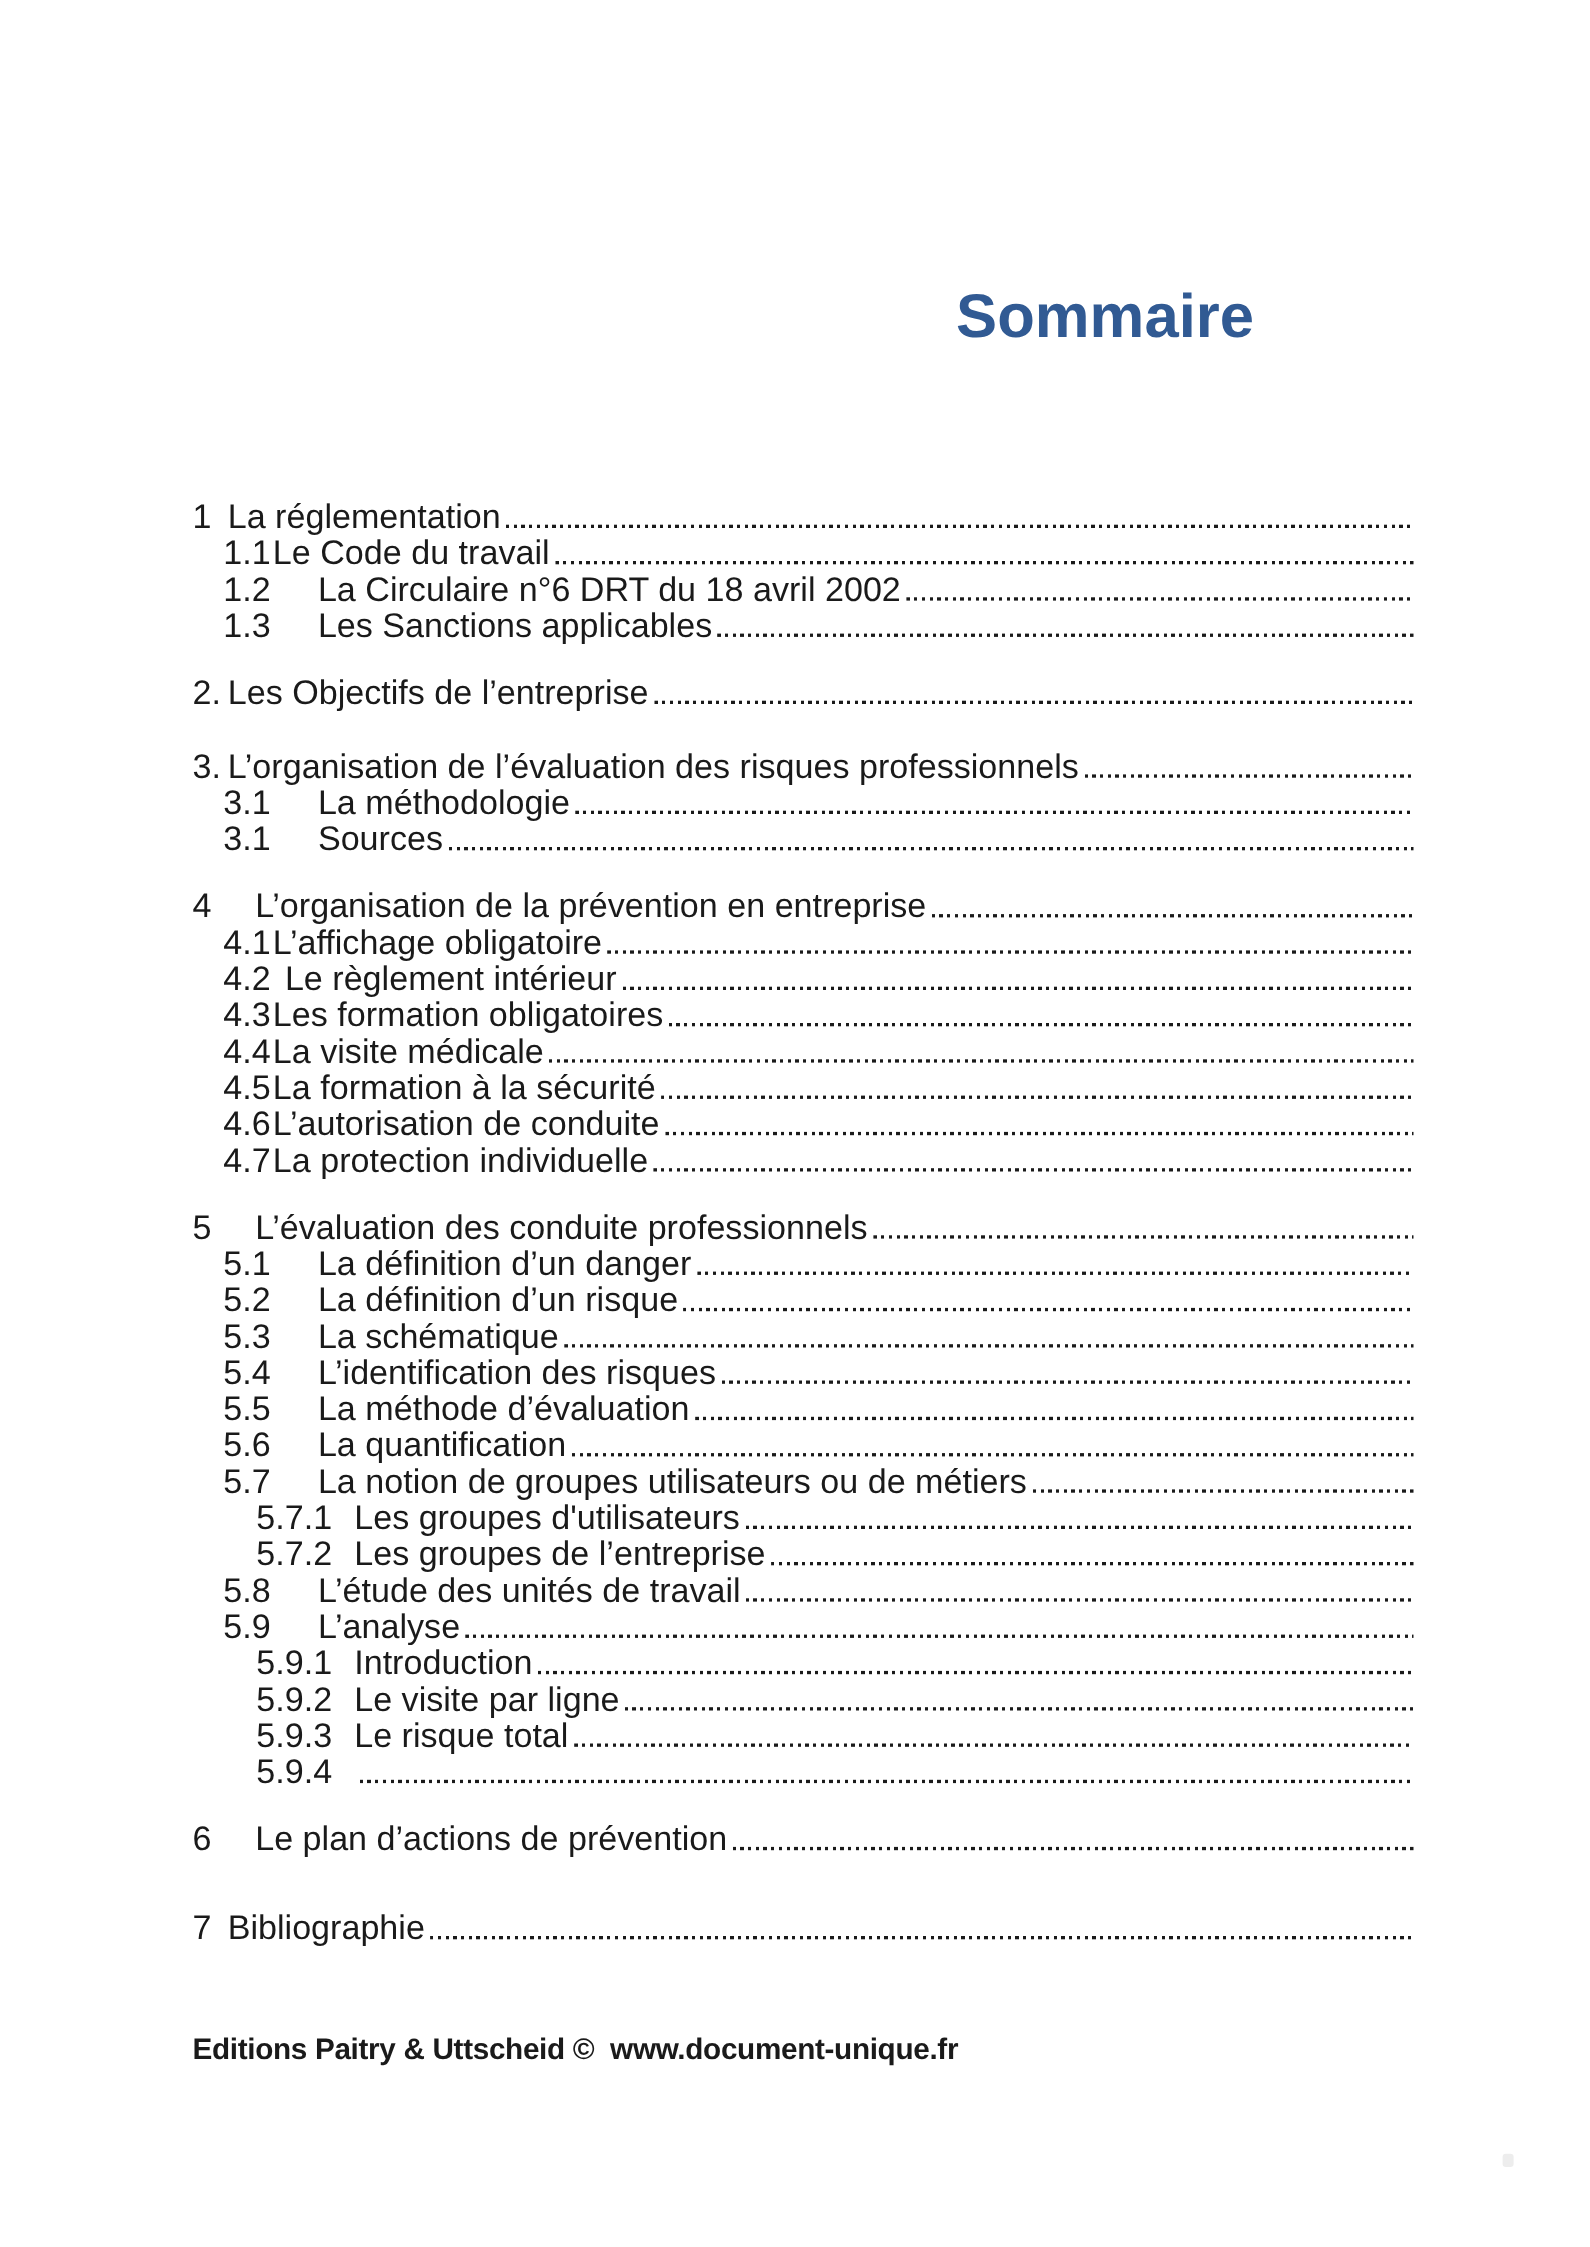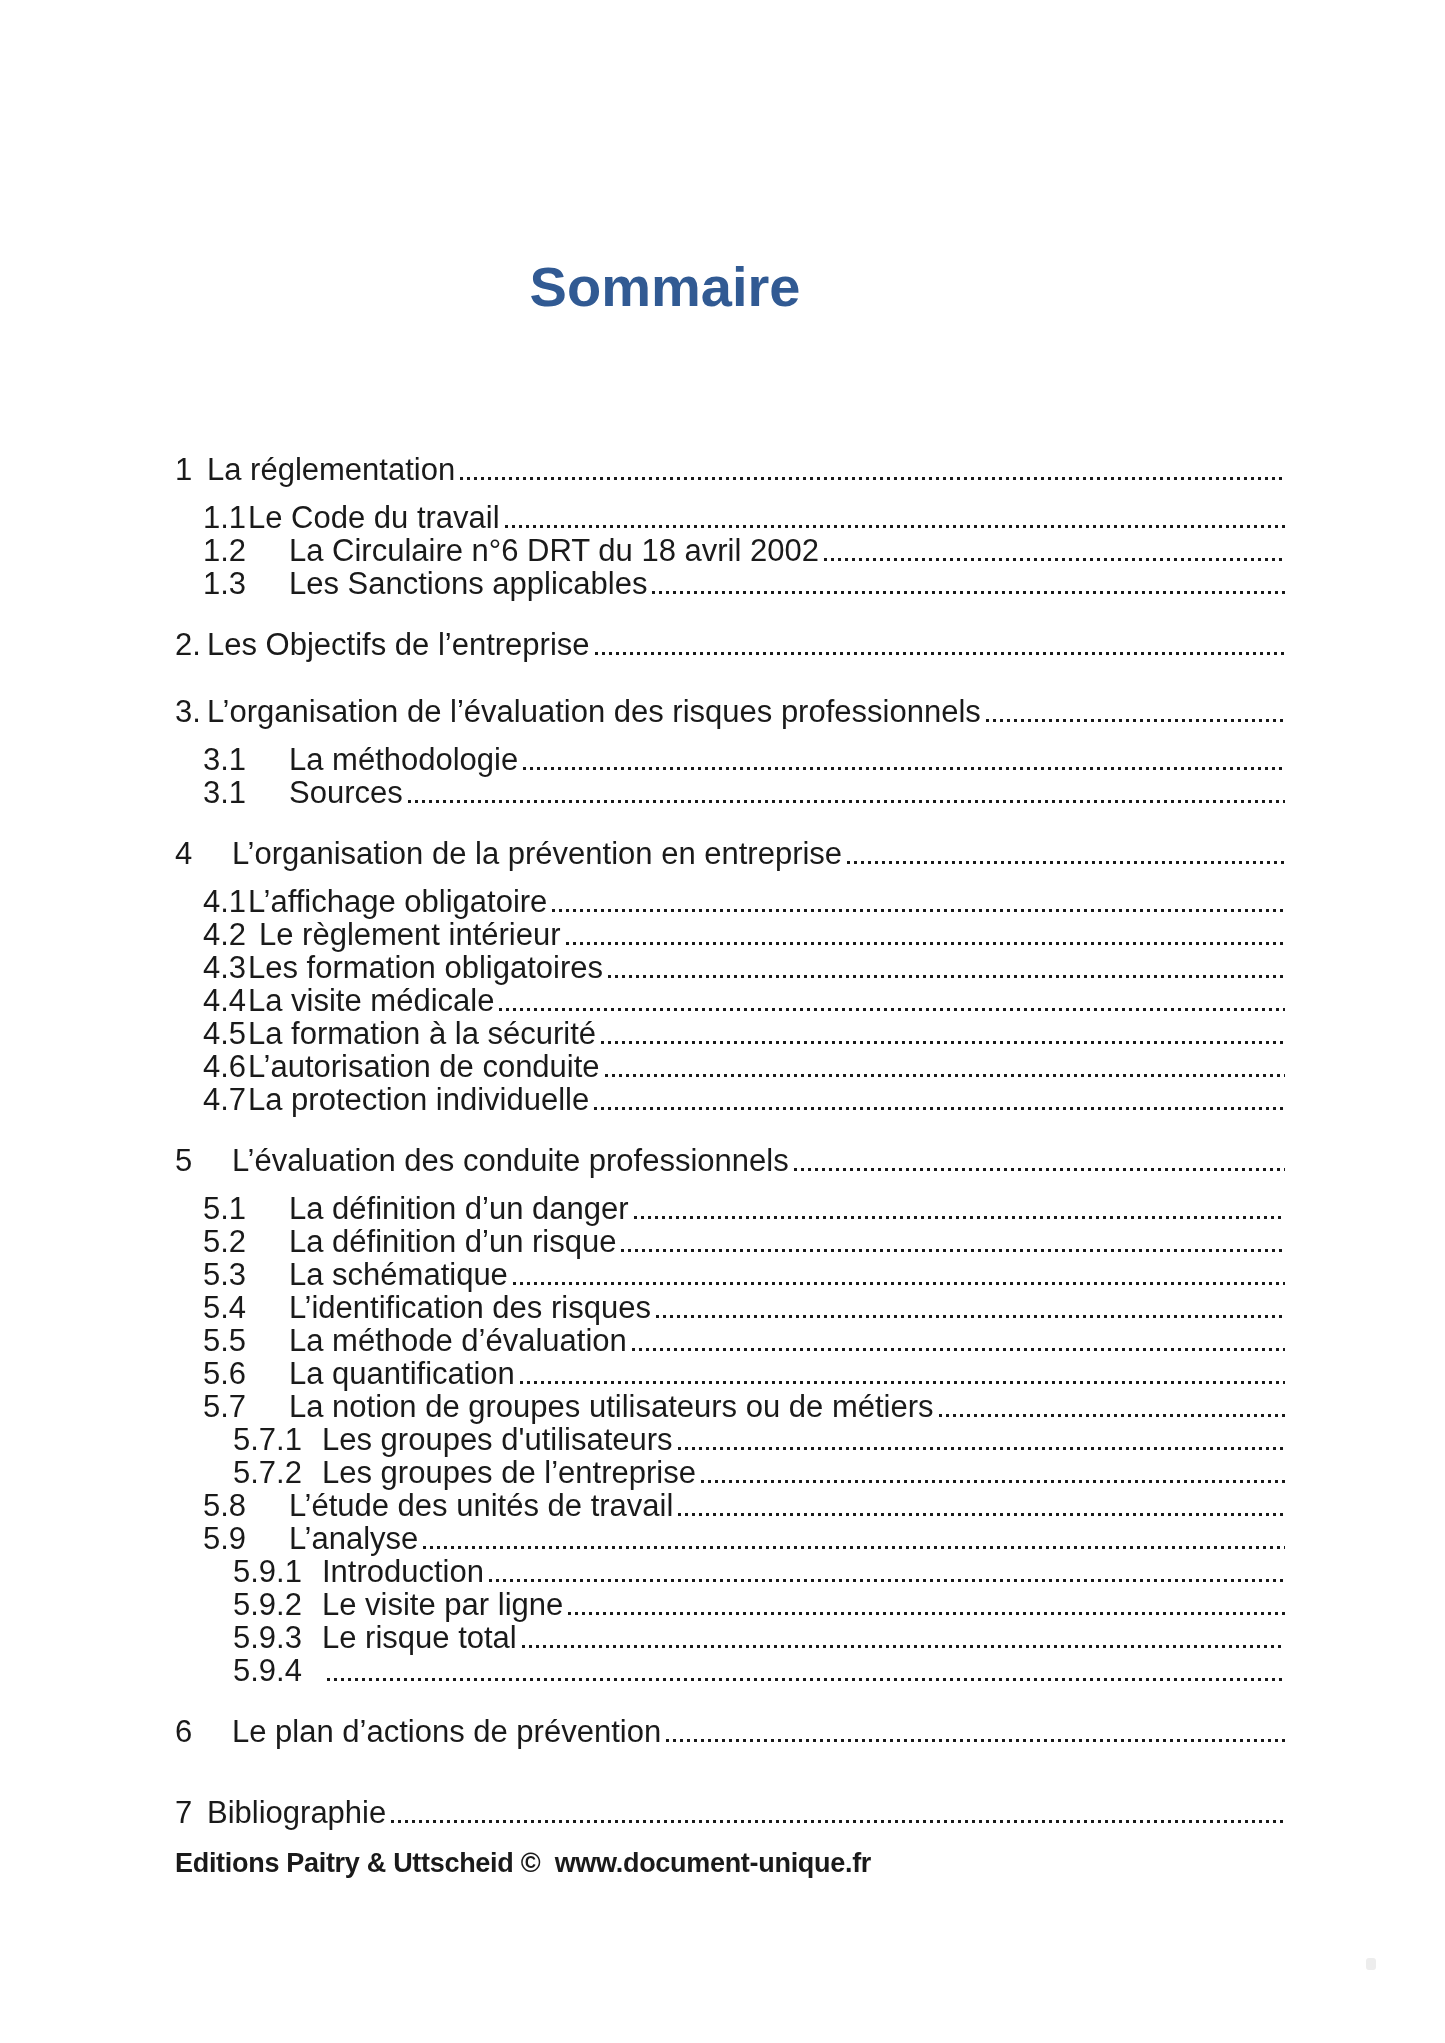--- a/index.html
+++ b/index.html
@@ -19,21 +19,21 @@
     color: var(--ink, #1a1a1a);
   }
   .title {
     margin: 0;
     position: relative;
     left: 15px;
     width: 1285px;
     padding-left: 175px;
     padding-right: 160px;
     box-sizing: border-box;
-    text-align: center;
+    text-align: right;
     font-size: 56px;
     line-height: 60px;
     font-weight: 700;
     letter-spacing: 0;
     color: var(--accent, #315a93);
   }
   .toc {
     margin-top: 136px;
   }
   .row {
@@ -65,21 +65,21 @@
   .row.lvl2 { padding-left: 203px; }
   .row.lvl3 { padding-left: 233px; }
   
   .row.lvl1 .num        { width: 32px; }
   .row.lvl1.tab .num    { width: 57px; }
   .row.lvl2 .num        { width: 45px; }
   .row.lvl2.space2 .num { width: 56px; }
   .row.lvl2.tab .num    { width: 86px; }
   .row.lvl3 .num        { width: 89px; }
   
-  .row.gap-md  { margin-top: 15px; }
+  .row.gap-md  { }
   .row.gap-lg  { margin-top: 28px; }
   .row.gap-xl  { margin-top: 34px; }
   .row.gap-xxl { margin-top: 48px; }
   .footer {
     position: absolute;
     left: 175px;
     top: 1848px;
     font-size: 27px;
     line-height: 30px;
     font-weight: 700;

